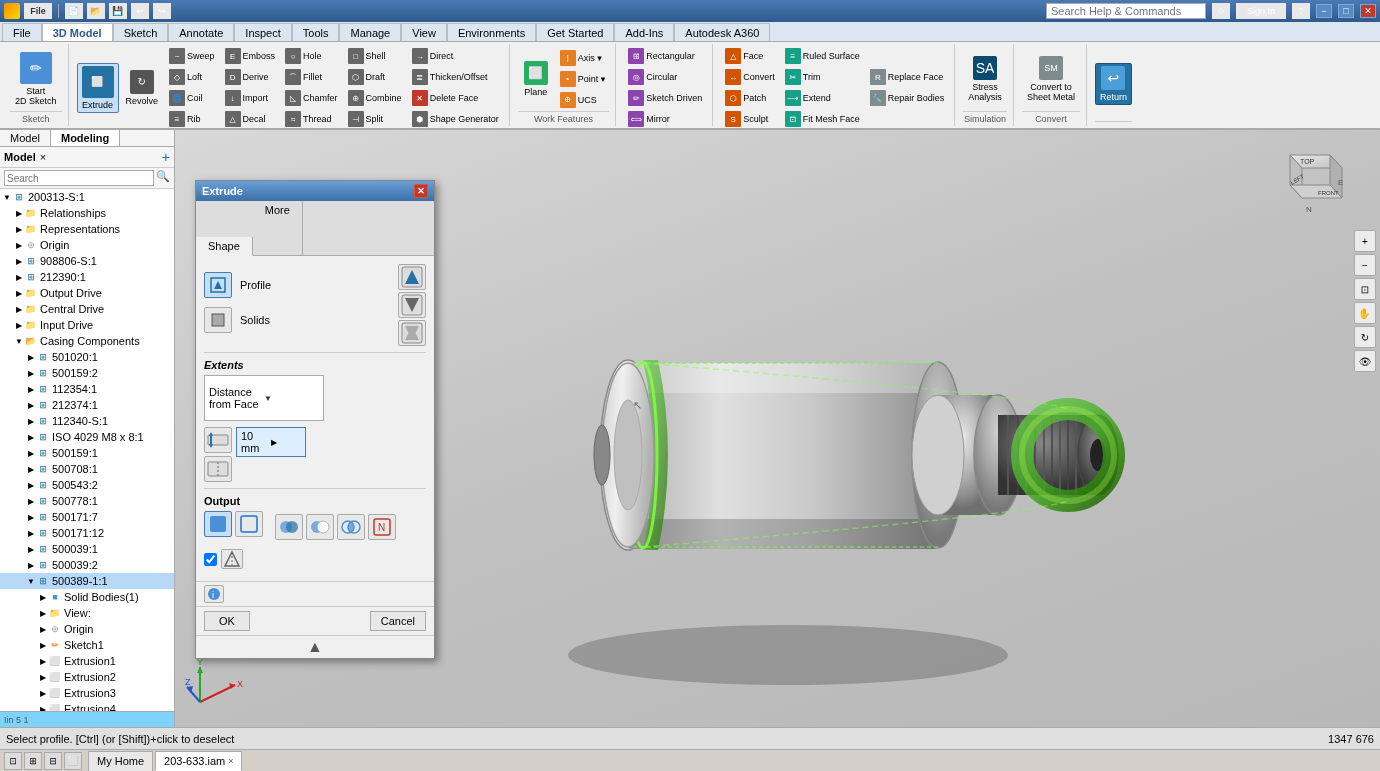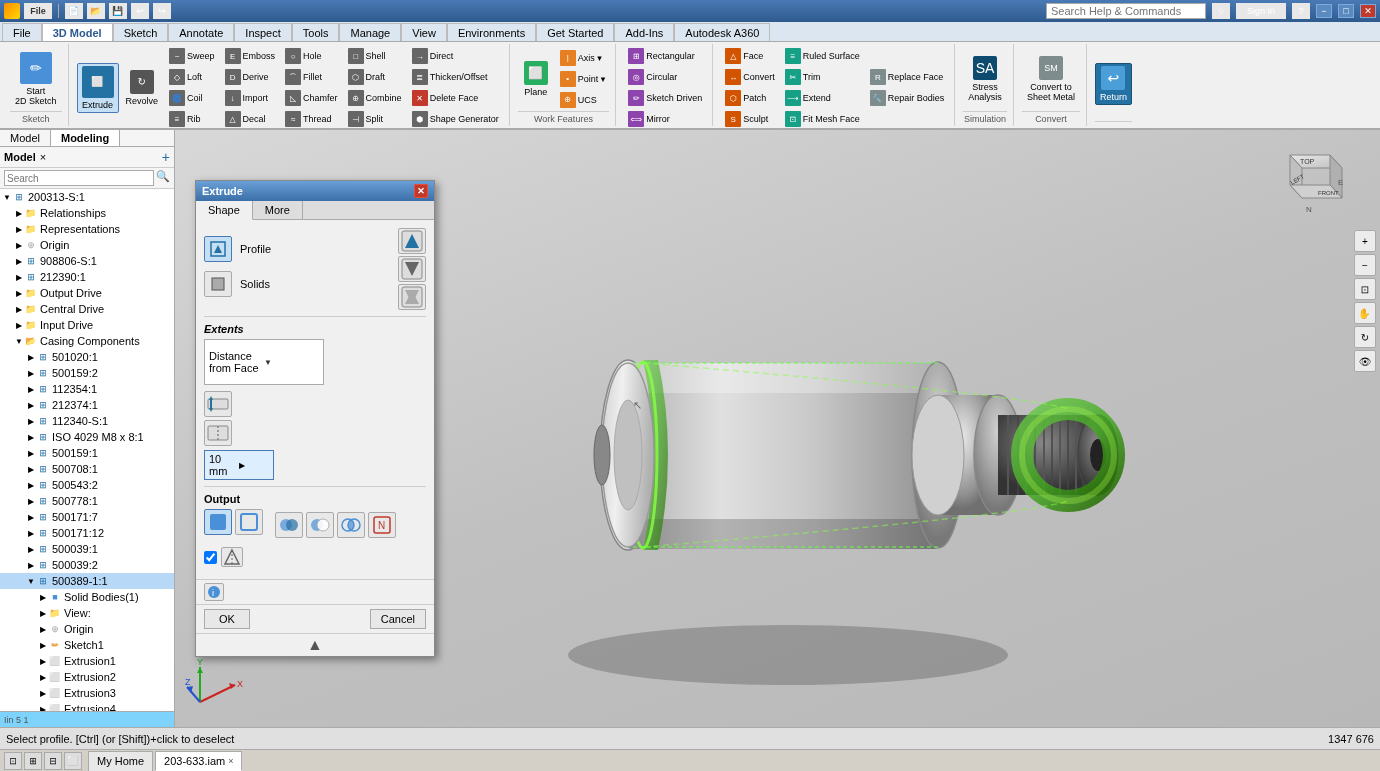--- a/index.html
+++ b/index.html
@@ -304,20 +304,21 @@
     .dialog-tab {
       padding: 3px 12px;
       cursor: pointer;
       font-size: 11px;
       border-right: 1px solid #aaa;
     }
     .dialog-tab.active {
       background: #f0f0f0;
       border-bottom: 1px solid #f0f0f0;
       margin-bottom: -1px;
+      margin-top: 36px;
     }
     #dialog-body {
       padding: 8px;
     }
     .dialog-section-label {
       font-weight: bold;
       font-size: 11px;
       margin-bottom: 4px;
       font-style: italic;
     }
@@ -1244,21 +1245,21 @@
         </div>
 
         <div style="border-top: 1px solid #ccc; padding-top: 6px;">
           <div class="dialog-section-label">Extents</div>
           <div class="dialog-row">
             <div class="extents-dropdown">
               <span>Distance from Face</span>
               <span class="arrow">▼</span>
             </div>
           </div>
-          <div class="dialog-row" style="align-items: flex-start; flex-direction: column;">
+          <div class="dialog-row" style="align-items: flex-start;">
             <div class="dialog-col" style="gap: 3px;">
               <div class="dialog-icon-btn">
                 <svg width="22" height="22" viewBox="0 0 22 22">
                     <rect x="1" y="6" width="20" height="10" fill="#ddd" stroke="#888" rx="1"></rect>
                     <line x1="4" y1="6" x2="4" y2="16" stroke="#2471a3" stroke-width="2"></line>
                     <polygon points="4,3 2,7 6,7" fill="#2471a3"></polygon>
                     <polygon points="4,19 2,15 6,15" fill="#2471a3"></polygon>
                   </svg>
               </div>
               <div class="dialog-icon-btn">

